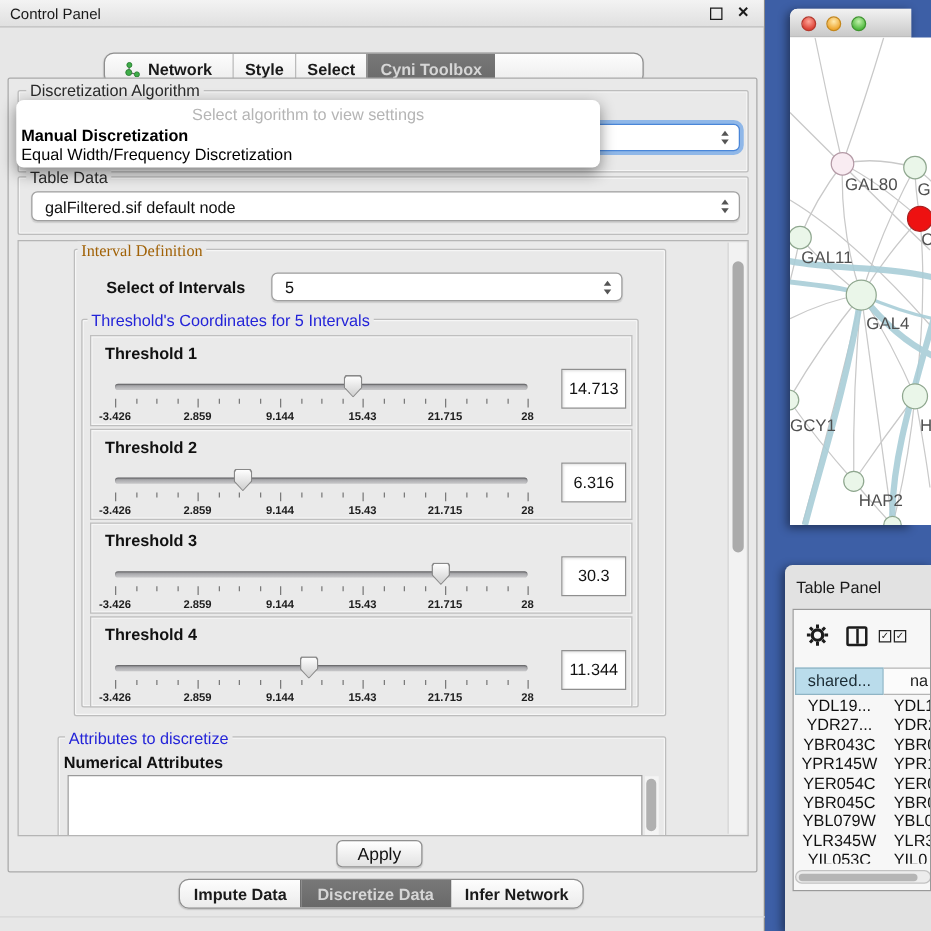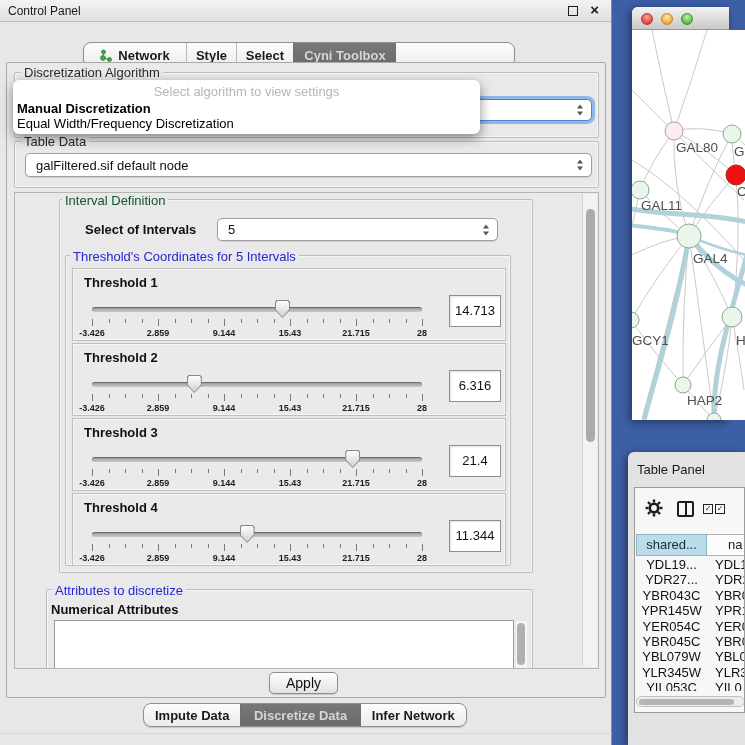--- a/index.html
+++ b/index.html
@@ -21,21 +21,21 @@
   .seg.selected + .seg { border-left:1px solid #707070; }
   .top-tabs { left:83px; top:31px; width:432px;margin-top:11px; }
   .bottom-tabs { left:143px; top:703px; width:324px; height:24px; }
   .w1{width:102px}.w2{width:50px}.w3{width:57px}.w4{width:103px}.w5{width:120px}
   .b1{width:97px}.b2{width:120px}.b3{width:107px}
 
   
   .frame { position:absolute; left:6px; top:62px; width:600px; height:636px; border:1px solid #a9a9a9; border-radius:2px; background:#e9e9e9; }
   .groupbox { position:absolute; border:1px solid #bdbdbd; border-radius:2px; box-shadow:inset 0 0 0 1px rgba(255,255,255,.6); }
   .group-title { position:absolute; font-size:13px; background:#e9e9e9; padding:0 3px; white-space:nowrap; z-index:2; }
-  .t-green { color:#14532d; }
+  .t-green { color:#a16207;font-family:Liberation Serif, serif; }
   .t-blue { color:#2424d8; }
   .t-dark { color:#2a2a2a; }
 
   .combo { position:absolute; background:#fff; border:1px solid #9f9f9f; border-radius:5px; font-size:13px; color:#111; display:flex; align-items:center; padding-left:10px; box-shadow:0 1px 1px rgba(0,0,0,.12); }
   .combo .spin { position:absolute; right:7px; top:50%; transform:translateY(-50%); width:7px; height:11px; }
   .combo .spin i { position:absolute; left:0; width:0; height:0; border-left:3.5px solid transparent; border-right:3.5px solid transparent; }
   .combo .spin i.up { top:0; border-bottom:4.5px solid #555; }
   .combo .spin i.dn { bottom:0; border-top:4.5px solid #555; }
   .combo.focused { border-color:#4a86d8; box-shadow:0 0 0 3px rgba(96,156,232,.65); }
 
@@ -287,21 +287,21 @@
                   </div>
                   <div class="tick-labels">
                     <span style="left: -30px;">-3.426</span>
                     <span style="left: 36px;">2.859</span>
                     <span style="left: 102px;">9.144</span>
                     <span style="left: 168px;">15.43</span>
                     <span style="left: 234px;">21.715</span>
                     <span style="left: 300px;">28</span>
                   </div>
                 </div>
-                <div class="value-box">21.4</div>
+                <div class="value-box">30.3</div>
               </div>
               <div class="threshold-box">
                 <div class="th-label">Threshold 4</div>
                 <div class="slider">
                   <div class="track"></div>
                   <div class="thumb" style="left: 147.598px;"></div>
                   <div class="ticks">
                     <span class="major" style="left: 0px;"></span>
                     <span style="left: 16.5px;"></span>
                     <span style="left: 33px;"></span>

